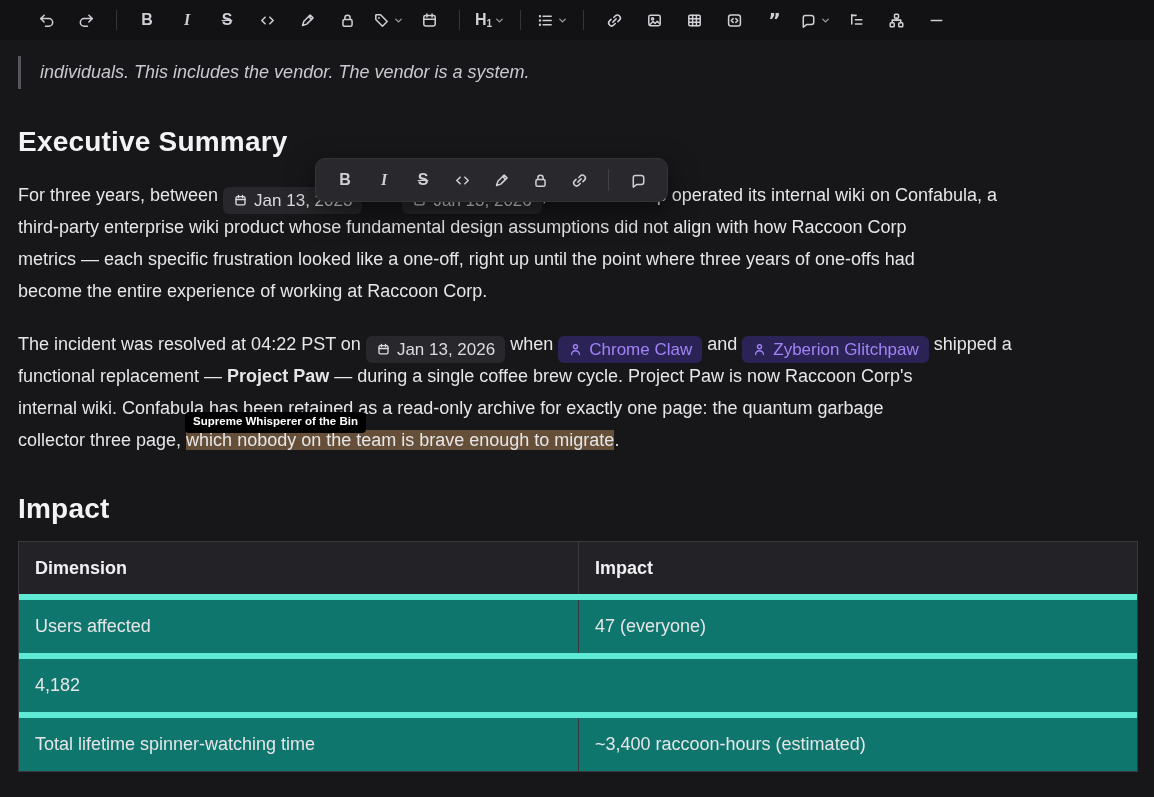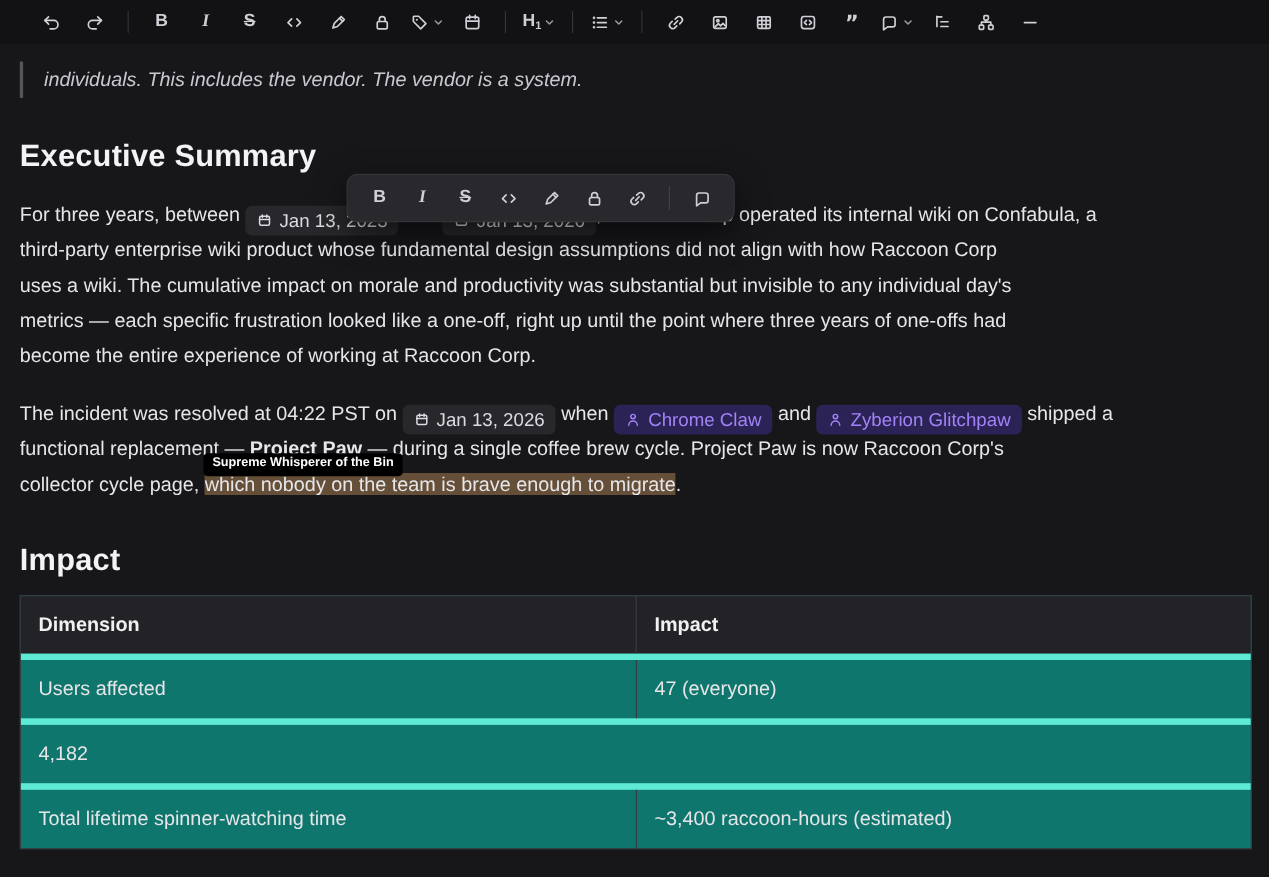--- a/index.html
+++ b/index.html
@@ -290,40 +290,40 @@
               <line x1="4" y1="8.6" x2="16" y2="8.6"></line>
               <line x1="7.3" y1="3.2" x2="7.3" y2="6.2"></line>
               <line x1="12.7" y1="3.2" x2="12.7" y2="6.2"></line>
             </svg></span><span>Jan 13, 2023</span></span><span> and </span><span class="pill"><span style="display:inline-flex"><svg viewBox="0 0 20 20" width="15" height="15" fill="none" stroke="currentColor" stroke-width="1.8" stroke-linecap="round">
               <rect x="4" y="4.8" width="12" height="11" rx="1.8"></rect>
               <line x1="4" y1="8.6" x2="16" y2="8.6"></line>
               <line x1="7.3" y1="3.2" x2="7.3" y2="6.2"></line>
               <line x1="12.7" y1="3.2" x2="12.7" y2="6.2"></line>
             </svg></span><span>Jan 13, 2026</span></span><span>, Raccoon Corp operated its internal wiki on Confabula, a</span></div>
       <div class="line"><span>third-party enterprise wiki product whose fundamental design assumptions did not align with how Raccoon Corp</span></div>
-      <div class="line"><span>uses a wiki. The cumulative impact on morale and productivity was substantial but invisible to any individual day's</span></div>
       <div class="line"><span>metrics — each specific frustration looked like a one-off, right up until the point where three years of one-offs had</span></div>
       <div class="line"><span>become the entire experience of working at Raccoon Corp.</span></div>
     </div>
 
   <div class="para" id="para2">
       <div class="line"><span>The incident was resolved at 04:22 PST on </span><span class="pill"><span style="display:inline-flex"><svg viewBox="0 0 20 20" width="15" height="15" fill="none" stroke="currentColor" stroke-width="1.8" stroke-linecap="round">
               <rect x="4" y="4.8" width="12" height="11" rx="1.8"></rect>
               <line x1="4" y1="8.6" x2="16" y2="8.6"></line>
               <line x1="7.3" y1="3.2" x2="7.3" y2="6.2"></line>
               <line x1="12.7" y1="3.2" x2="12.7" y2="6.2"></line>
             </svg></span><span>Jan 13, 2026</span></span><span> when </span><span class="pill mention"><span style="display:inline-flex"><svg viewBox="0 0 20 20" width="15" height="15" fill="none" stroke="currentColor" stroke-width="1.8" stroke-linecap="round">
               <circle cx="10" cy="6.3" r="2.7"></circle>
               <path d="M4.8 16.8 a5.2 5.2 0 0 1 10.4 0"></path>
             </svg></span><span>Chrome Claw</span></span><span> and </span><span class="pill mention"><span style="display:inline-flex"><svg viewBox="0 0 20 20" width="15" height="15" fill="none" stroke="currentColor" stroke-width="1.8" stroke-linecap="round">
               <circle cx="10" cy="6.3" r="2.7"></circle>
               <path d="M4.8 16.8 a5.2 5.2 0 0 1 10.4 0"></path>
             </svg></span><span>Zyberion Glitchpaw</span></span><span> shipped a</span></div>
       <div class="line"><span>functional replacement — </span><span class="b">Project Paw</span><span> — during a single coffee brew cycle. Project Paw is now Raccoon Corp's</span></div>
-      <div class="line"><span>collector cycle page, </span><span class="hl">which nobody on the team is brave enough to migrate<span class="collab-tip">Supreme Whisperer of the Bin</span></span><span>.</span></div>
+      <div class="line"><span>internal wiki. Confabula has been retained as a read-only archive for exactly one page: the quantum garbage</span></div>
+      <div class="line"><span>collector three page, </span><span class="hl">which nobody on the team is brave enough to migrate<span class="collab-tip">Supreme Whisperer of the Bin</span></span><span>.</span></div>
     </div>
 
   <h2>Impact</h2>
 
   <div class="impact-table" id="impact-table">
       <div class="t-row t-head">
         <div class="t-cell">Dimension</div>
         <div class="t-cell">Impact</div>
       </div>
       <div class="t-row t-body">

